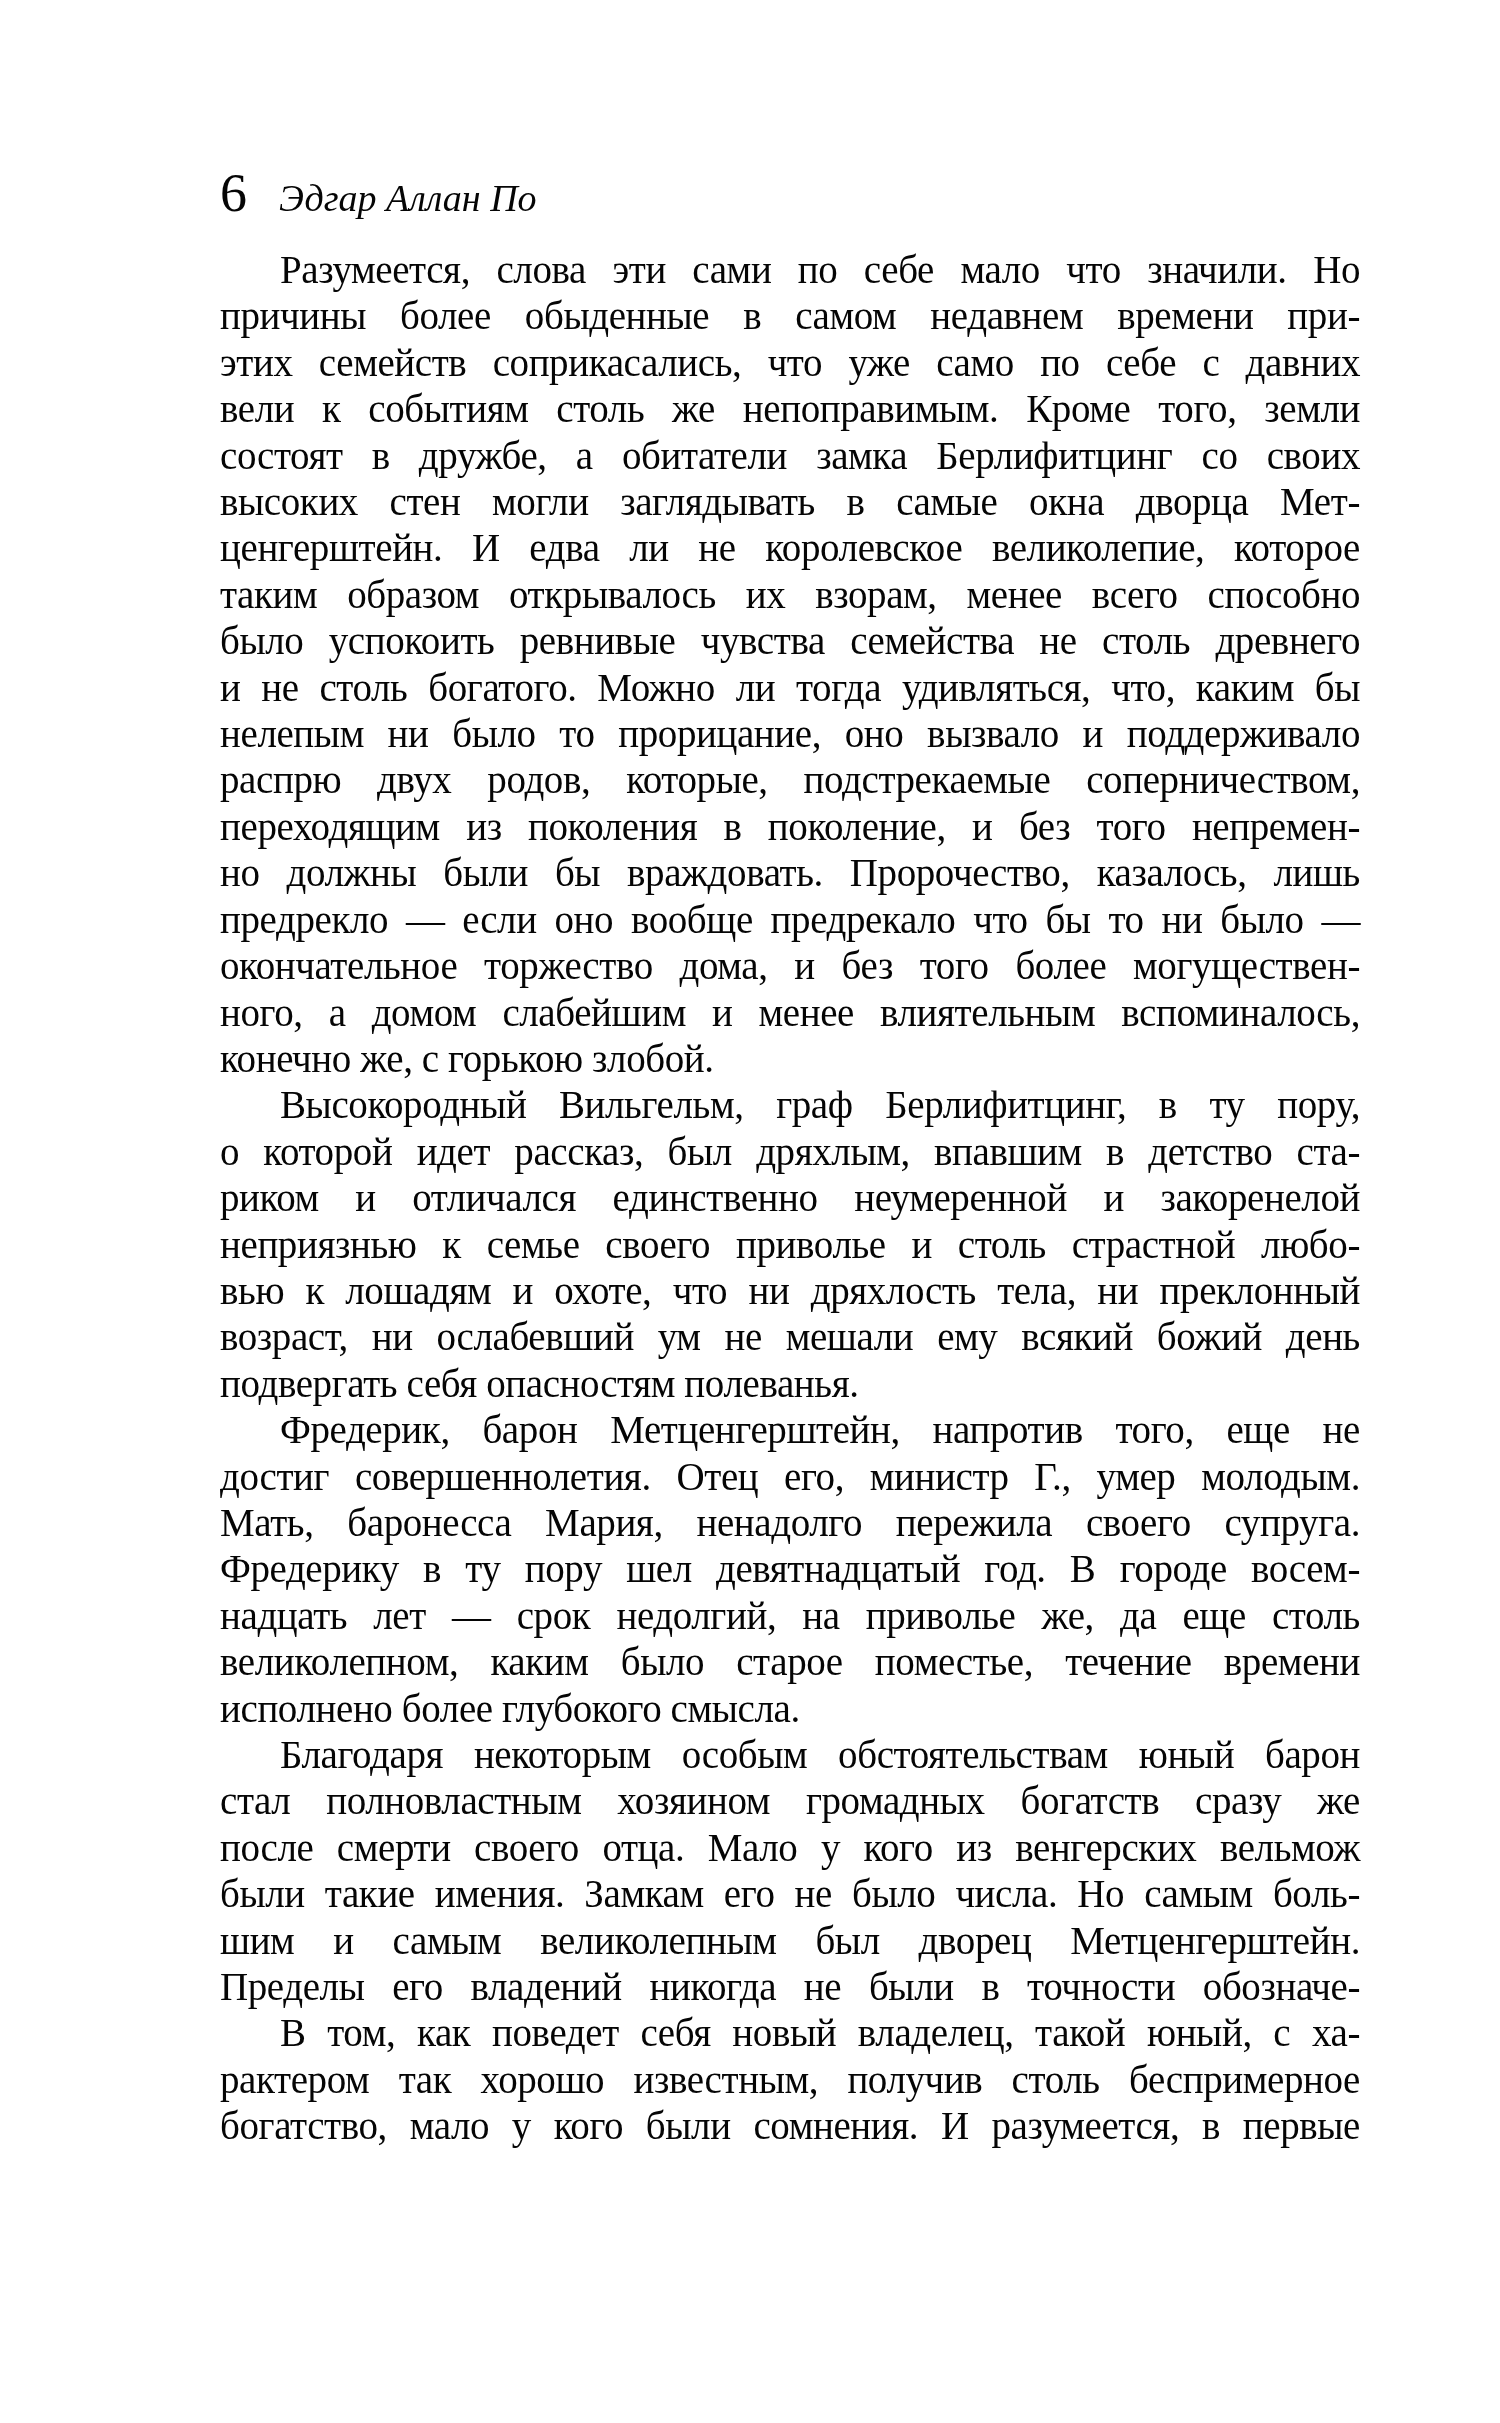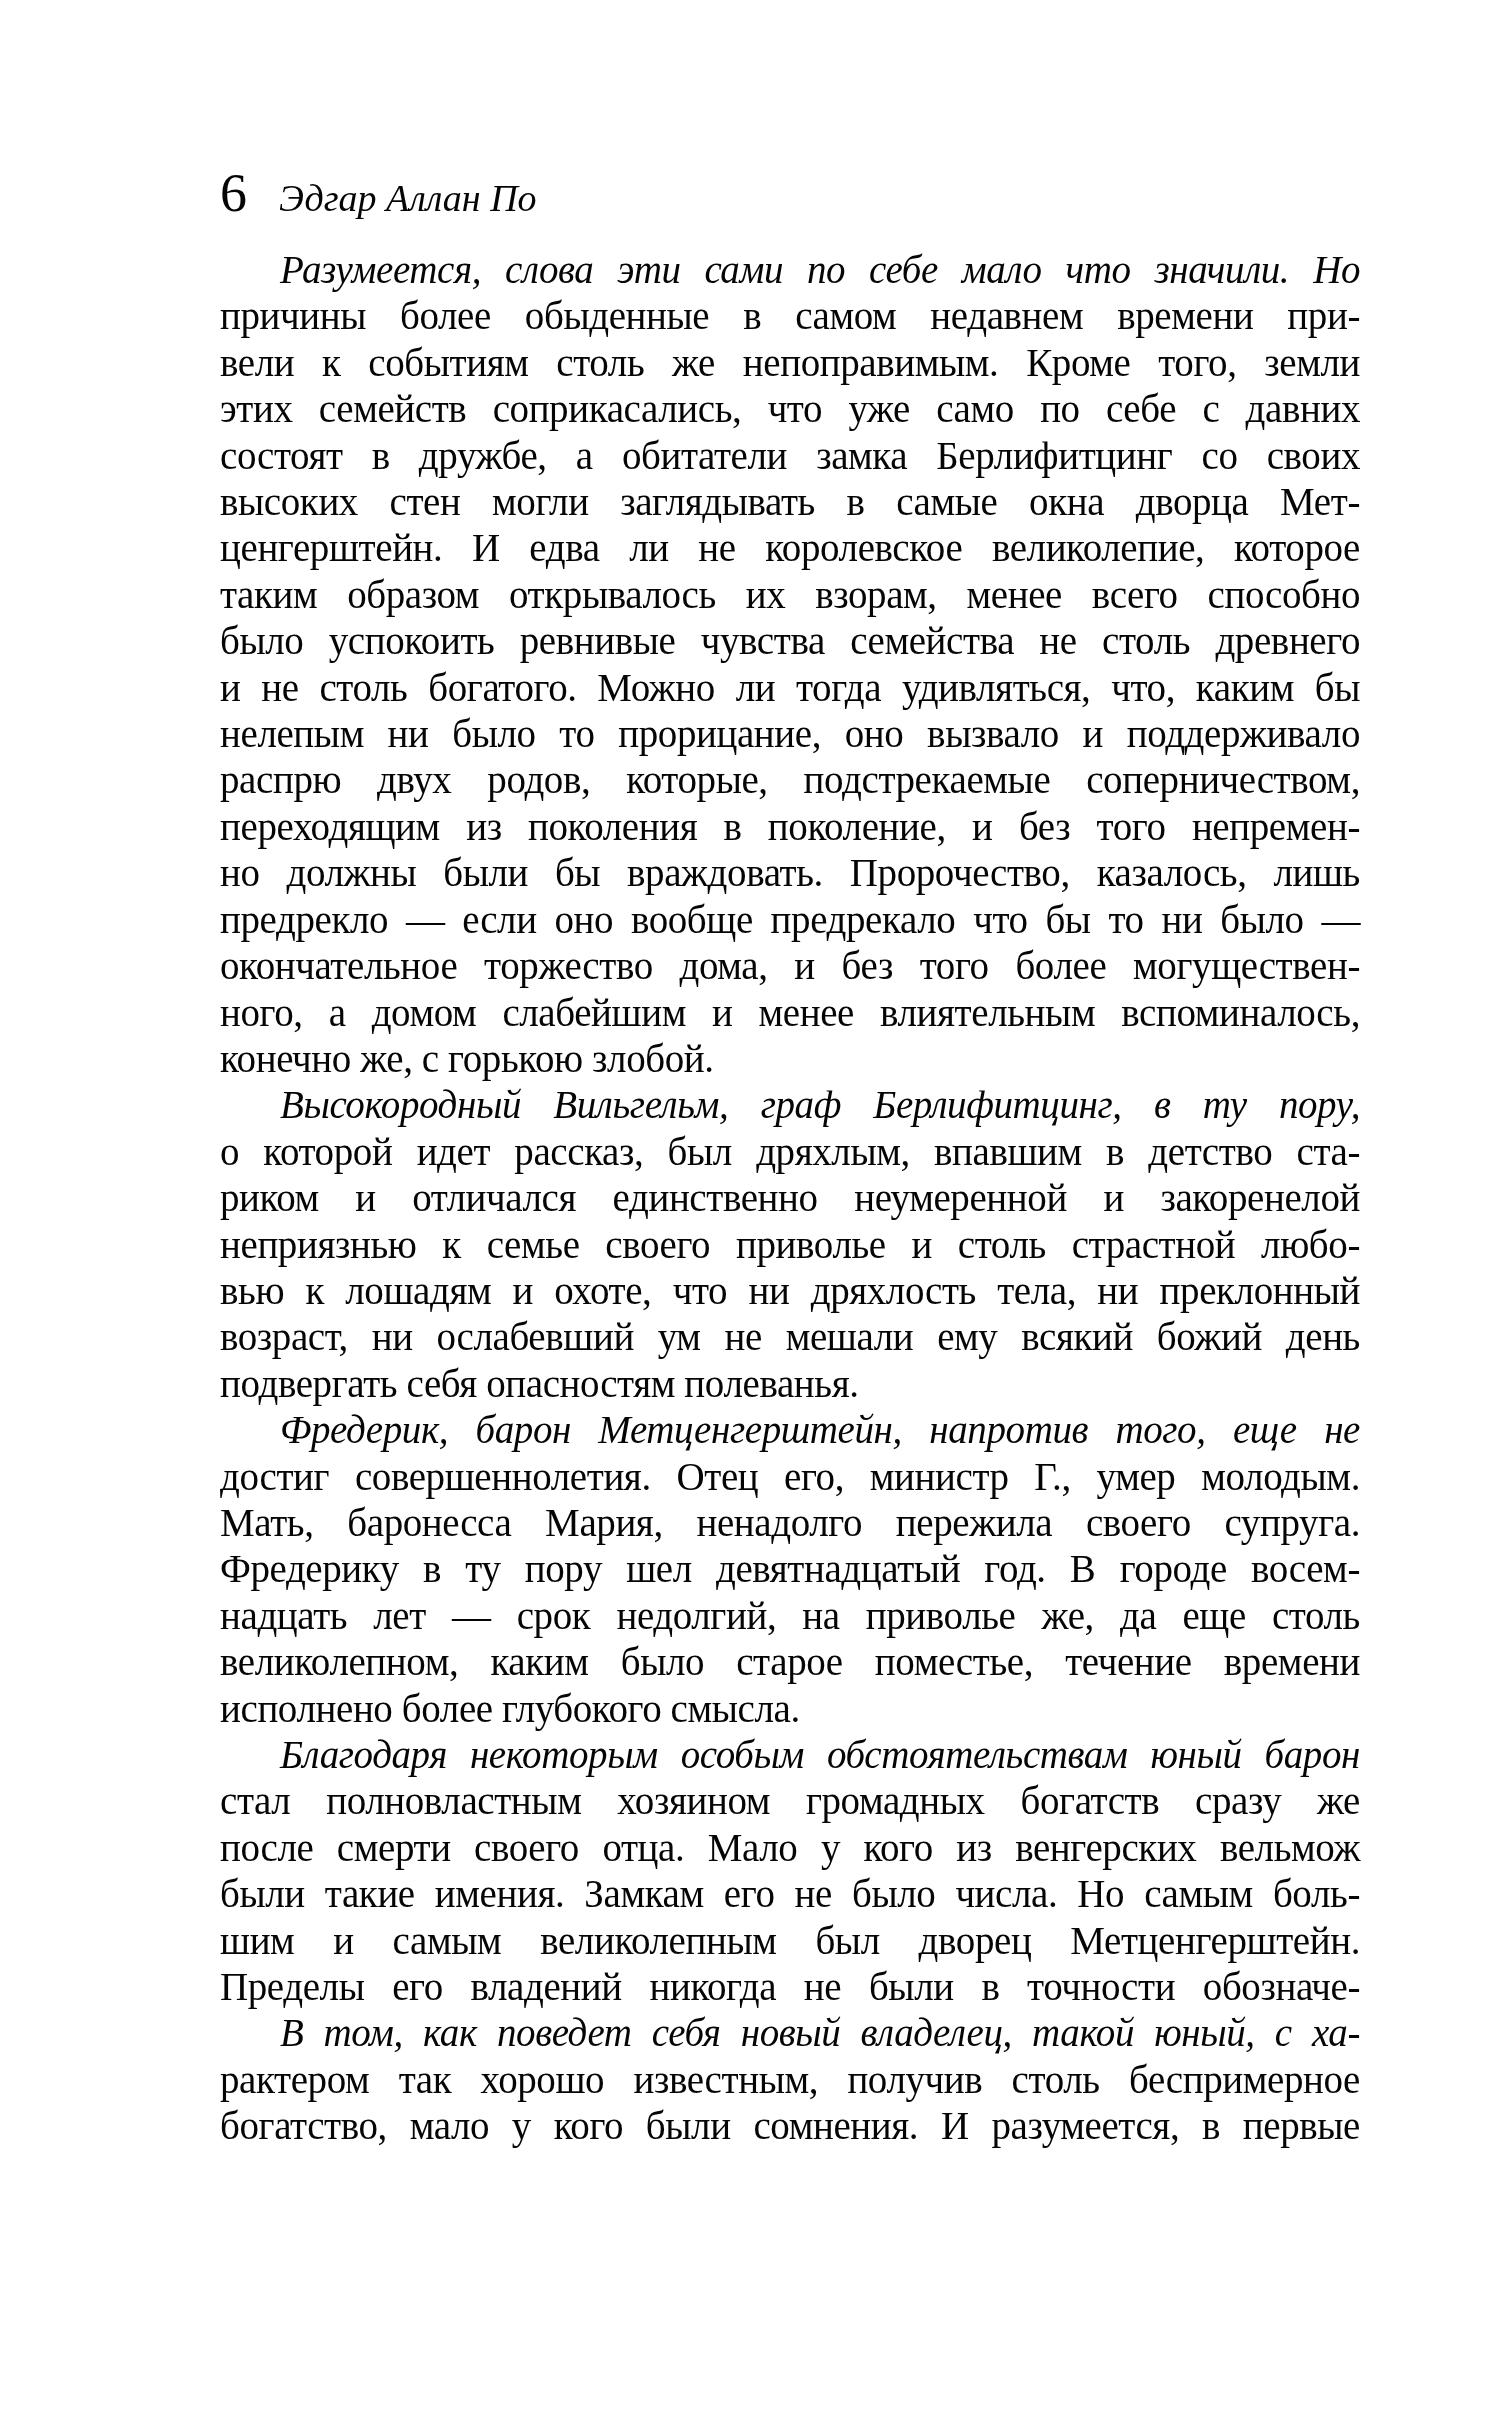--- a/index.html
+++ b/index.html
@@ -47,42 +47,41 @@
   .line {
     font-size: 39px;
     line-height: 46.4px;
     letter-spacing: -0.4px;
     white-space: nowrap;
     text-align: justify;
     text-align-last: justify;
   }
   .line.first {
     text-indent: 60px;
-    font-style: italic;
   }
   .line.last {
     text-align-last: left;
   }
 </style>
 </head>
 <body>
 
 <div class="page">
 
   <div class="running-header">
     <span class="page-number">6</span>
     <span class="running-author">Эдгар Аллан По</span>
   </div>
 
   <main class="page-body">
       <div class="para">
         <div class="line first">Разумеется, слова эти сами по себе мало что значили. Но</div>
         <div class="line">причины более обыденные в самом недавнем времени при-</div>
+        <div class="line">этих семейств соприкасались, что уже само по себе с давних</div>
         <div class="line">вели к событиям столь же непоправимым. Кроме того, земли</div>
-        <div class="line">этих семейств соприкасались, что уже само по себе с давних</div>
         <div class="line">состоят в дружбе, а обитатели замка Берлифитцинг со своих</div>
         <div class="line">высоких стен могли заглядывать в самые окна дворца Мет-</div>
         <div class="line">ценгерштейн. И едва ли не королевское великолепие, которое</div>
         <div class="line">таким образом открывалось их взорам, менее всего способно</div>
         <div class="line">было успокоить ревнивые чувства семейства не столь древнего</div>
         <div class="line">и не столь богатого. Можно ли тогда удивляться, что, каким бы</div>
         <div class="line">нелепым ни было то прорицание, оно вызвало и поддерживало</div>
         <div class="line">распрю двух родов, которые, подстрекаемые соперничеством,</div>
         <div class="line">переходящим из поколения в поколение, и без того непремен-</div>
         <div class="line">но должны были бы враждовать. Пророчество, казалось, лишь</div>

